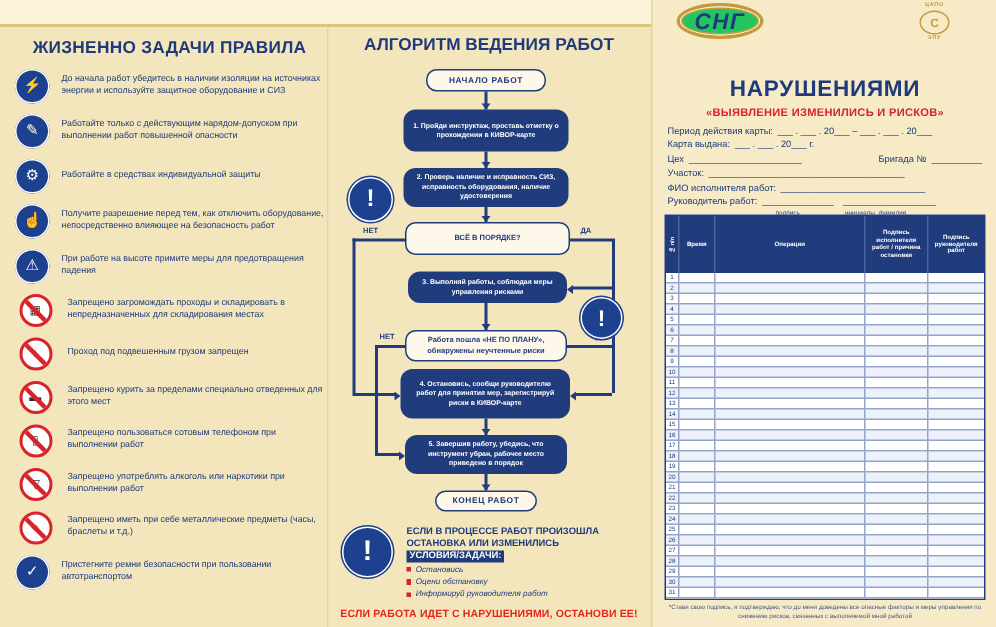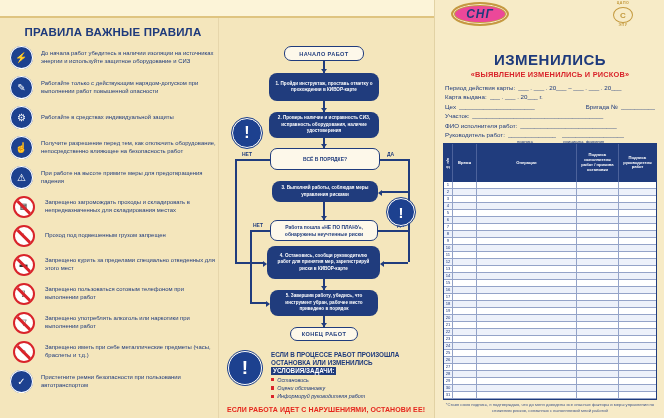--- a/index.html
+++ b/index.html
@@ -49,23 +49,23 @@
   .chip{display:inline-block;background:#203c7d;color:#fff;padding:0 2px;}
   .bullet-row{display:flex;align-items:center;gap:3px;margin-top:2.2px;}
   .bsq{width:3.2px;height:3.2px;background:#d9232a;flex:none;}
   .btext{font-size:5.4px;font-style:italic;color:#1e3a7c;}
   .algo-footer{position:absolute;left:0;top:382px;width:212px;text-align:center;
                font-size:7px;font-weight:bold;color:#e5261d;letter-spacing:.1px;}
 
   
   .card{position:absolute;left:434px;top:0;width:230px;height:418px;background:#f7ebc7;border-left:1px solid #e2d2a4;}
   .logo-sng{position:absolute;left:16px;top:2px;width:54px;height:20px;border:2px solid #c49a3f;border-radius:50%;
-            box-shadow:inset 0 0 0 1px #f7ebc7, inset 0 0 0 2px #c49a3f;background:#ec4899;
+            box-shadow:inset 0 0 0 1px #f7ebc7, inset 0 0 0 2px #c49a3f;background:#22c55e;
             display:flex;align-items:center;justify-content:center;
-            font-size:12px;font-weight:bold;font-style:italic;color:#1e3a7c;letter-spacing:1px;}
+            font-size:15px;font-weight:bold;font-style:italic;color:#1e3a7c;letter-spacing:1px;}
   .logo-right{position:absolute;left:162px;top:1px;width:52px;height:28px;display:flex;flex-direction:column;
               align-items:center;justify-content:center;color:#c49a3f;}
   .lr-top,.lr-bot{font-size:3.6px;font-weight:bold;letter-spacing:.5px;line-height:1;}
   .lr-c{width:18px;height:14px;border:1.8px solid #c49a3f;border-radius:50%;display:flex;align-items:center;
         justify-content:center;font-size:8px;font-weight:bold;margin:1px 0;}
   .card-title{position:absolute;left:0;top:36px;width:230px;text-align:center;font-size:15px;font-weight:bold;
               color:#1e3a7c;line-height:1.07;letter-spacing:.5px;}
   .card-subtitle{position:absolute;left:0;top:70px;width:230px;text-align:center;font-size:7.4px;font-weight:bold;
                  color:#d9232a;letter-spacing:.2px;}
   .form{position:absolute;left:10px;top:84px;width:210px;}
@@ -93,21 +93,21 @@
             color:#1e3a7c;opacity:.85;}
 </style>
 </head>
 <body>
 
 <div class="canvas">
   <div class="topbar"></div>
   <div class="vdiv" style="left:218px"></div>
 
   <section class="rules">
-    <div class="rules-title">ПРАВИЛА ВАЖНЫЕ ПРАВИЛА</div>
+    <div class="rules-title">ЖИЗНЕННО ЗАДАЧИ ПРАВИЛА</div>
     <div class="rules-list">
         <div class="rule">
           <span class="ric mandatory">
             <i class="glyph">⚡</i>
           </span>
           <span class="rule-text">До начала работ убедитесь в наличии изоляции на источниках энергии и используйте защитное оборудование и СИЗ</span>
         </div>
         <div class="rule">
           <span class="ric mandatory">
             <i class="glyph">✎</i>
@@ -177,20 +177,21 @@
         <div class="rule">
           <span class="ric mandatory">
             <i class="glyph">✓</i>
           </span>
           <span class="rule-text">Пристегните ремни безопасности при пользовании автотранспортом</span>
         </div>
       </div>
   </section>
 
   <section class="algo">
+    <div class="algo-title">АЛГОРИТМ ВЕДЕНИЯ РАБОТ</div>
 
     <div class="node outline start" style="left:64px;top:22px;width:80px;height:15px">НАЧАЛО РАБОТ</div>
     <div class="node filled" style="left:49px;top:49px;width:110px;height:28px">1. Пройди инструктаж, проставь отметку о прохождении в КИВОР-карте</div>
     <div class="node filled" style="left:49px;top:88px;width:110px;height:26px">2. Проверь наличие и исправность СИЗ, исправность оборудования, наличие удостоверения</div>
     <div class="node outline decision" style="left:50px;top:124px;width:110px;height:22px">ВСЁ В ПОРЯДКЕ?</div>
     <div class="node filled" style="left:52px;top:157px;width:106px;height:21px">3. Выполняй работы, соблюдая меры управления рисками</div>
     <div class="node outline decision" style="left:50px;top:196px;width:108px;height:21px">Работа пошла «НЕ ПО ПЛАНУ», обнаружены неучтенные риски</div>
     <div class="node filled" style="left:47px;top:222px;width:113px;height:33px">4. Остановись, сообщи руководителю работ для принятия мер, зарегистрируй риски в КИВОР-карте</div>
     <div class="node filled" style="left:50px;top:266px;width:108px;height:26px">5. Завершив работу, убедись, что инструмент убран, рабочее место приведено в порядок</div>
     <div class="node outline end" style="left:70px;top:303px;width:68px;height:14px">КОНЕЦ РАБОТ</div>
@@ -266,21 +267,21 @@
       <span>СНГ</span>
     </div>
     <div class="logo-right">
       <span class="lr-top">ЦАПО</span>
       <span class="lr-c">С</span>
       <span class="lr-bot">ЭПУ</span>
     </div>
 
     <div class="card-title">
       <br>
-      <span>ИЗМЕНИЛИСЬ</span>
+      <span>НАРУШЕНИЯМИ</span>
     </div>
     <div class="card-subtitle">«ВЫЯВЛЕНИЕ ИЗМЕНИЛИСЬ И РИСКОВ»</div>
 
     <div class="form">
       <div class="fl">
         <span class="lab">Период действия карты:</span>
         <span class="val grow">___ . ___ . 20___  –  ___ . ___ . 20___</span>
       </div>
       <div class="fl">
         <span class="lab">Карта выдана:</span>

